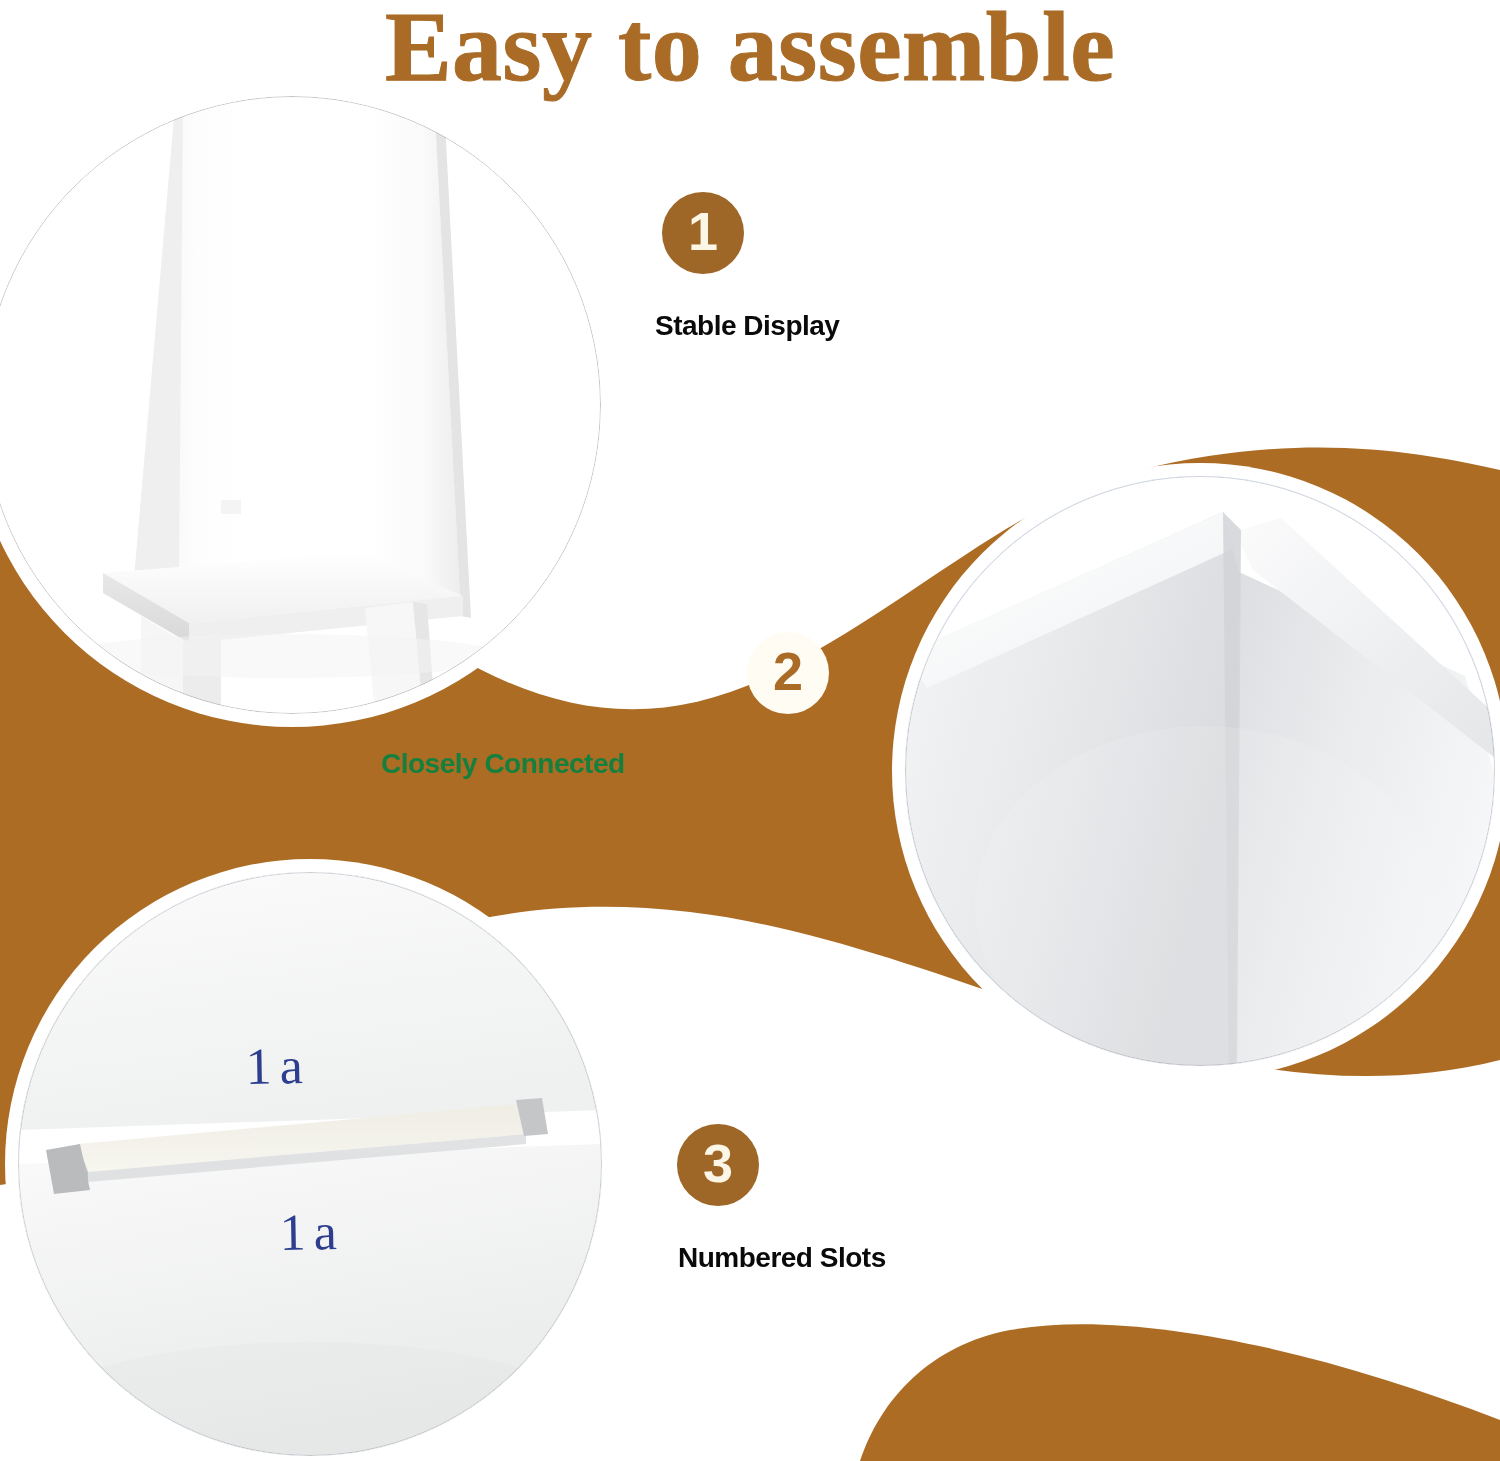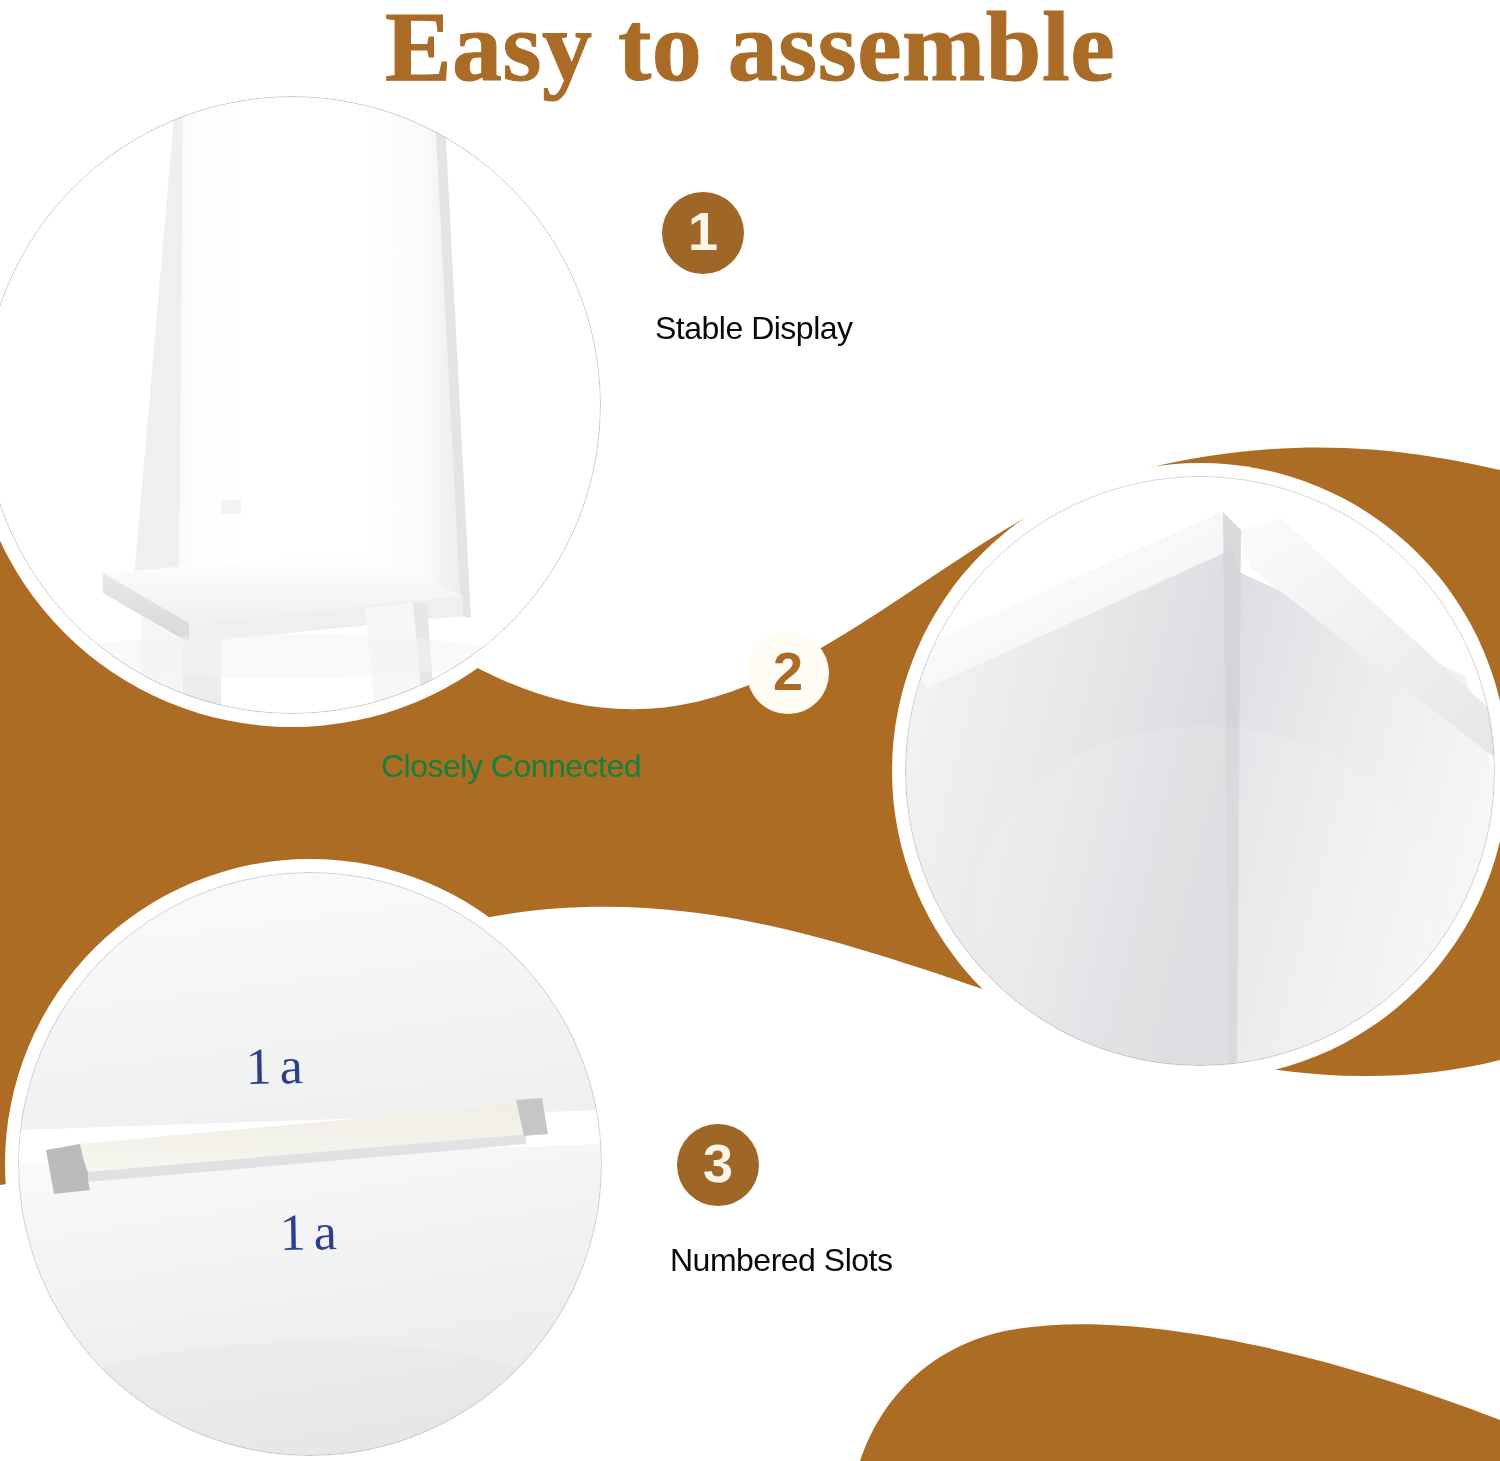--- a/index.html
+++ b/index.html
@@ -28,21 +28,21 @@
     white-space:nowrap;
     line-height:1.05;
     -webkit-text-stroke:1px #A96B26;
   }
 
   
   .photo-circle{
     position:absolute;
     border-radius:50%;
     overflow:hidden;
-    background:#f9a8d4;
+    background:#3b82f6;
   }
   .photo-circle .halo{
     position:absolute;inset:0;border-radius:50%;
     box-shadow:0 0 0 9px #ffffff, 0 0 14px 10px rgba(255,255,255,0.95);
     pointer-events:none;
   }
   .hairline{
     position:absolute;inset:0;border-radius:50%;
     border:1px solid rgba(140,140,140,0.40);
     pointer-events:none;
@@ -75,40 +75,40 @@
     font-size:54px;
     line-height:1;
     box-sizing:border-box;
   }
   .badge span{display:block;transform:translateY(-2px);}
   .badge.dark{background:#9E6627;color:#FBF6E6;}
   .badge.light{background:#FEFCF3;color:#A96B26;}
 
   .step-label{
     font-family:"Liberation Sans", sans-serif;
-    font-weight:normal;
-    font-size:32px;
+    font-weight:bold;
+    font-size:28px;
     letter-spacing:-0.5px;
     white-space:nowrap;
     line-height:1;
   }
   .step-label.black{color:#0A0A0A;}
   .step-label.white{color:#15803d;}
 
   #step1{left:655px;top:192px;}
   #step1 .badge{margin-left:7px;}
   #step1 .step-label{margin-top:38px;margin-left:0px;}
 
   #step2{left:747px;top:632px;}
   #step2 .badge{margin-left:0px;}
   #step2 .step-label{margin-top:36px;margin-left:-366px;}
 
   #step3{left:670px;top:1124px;}
   #step3 .badge{margin-left:7px;}
-  #step3 .step-label{margin-top:38px;margin-left:0px;}
+  #step3 .step-label{margin-top:38px;margin-left:8px;}
 </style>
 </head>
 <body>
 
 <div id="stage">
 
   <svg id="ribbon-layer" viewBox="0 0 1500 1461" preserveAspectRatio="none">
     <defs>
 
       <mask id="ribbon-mask">

